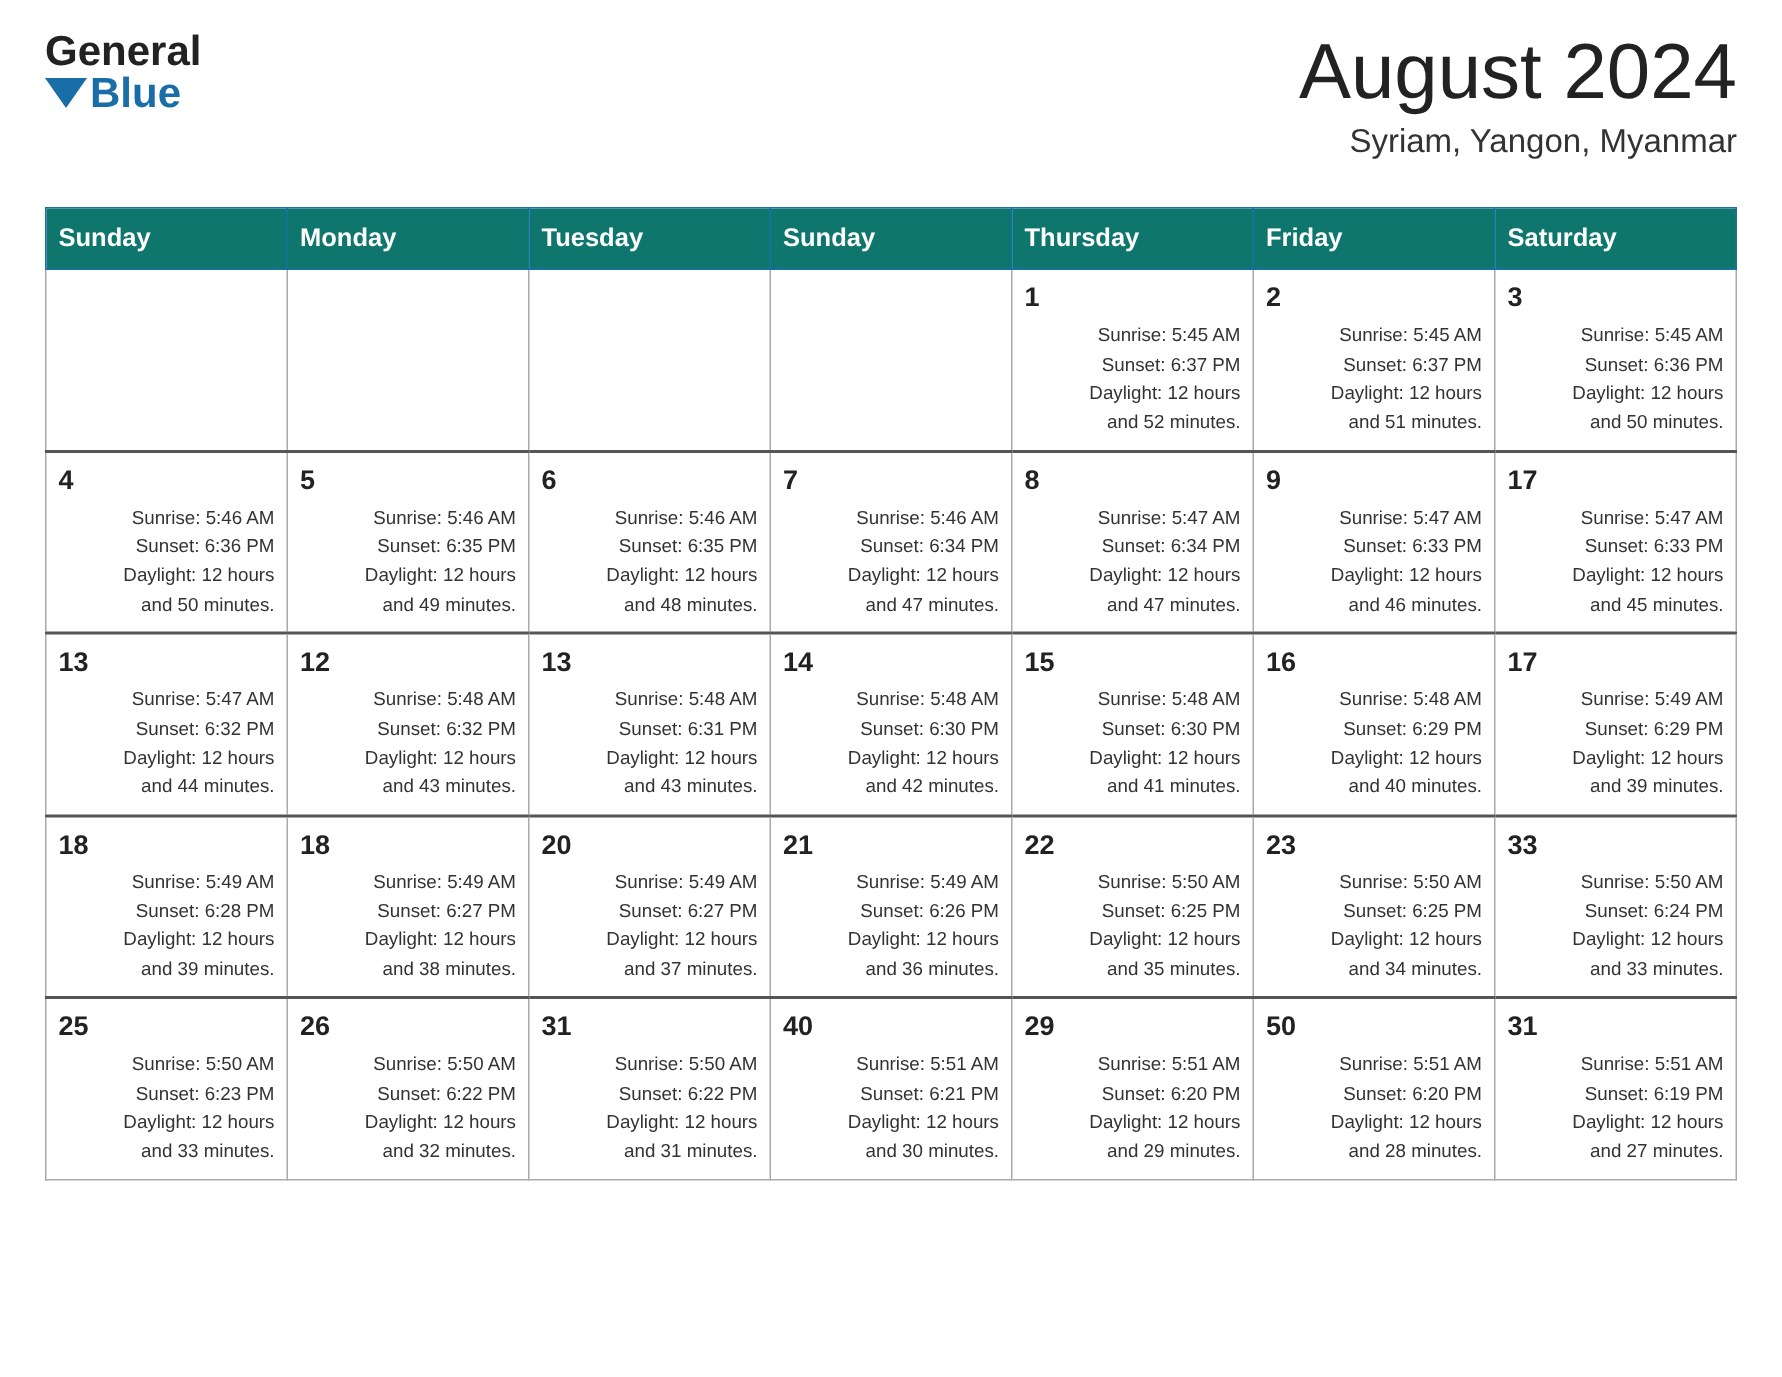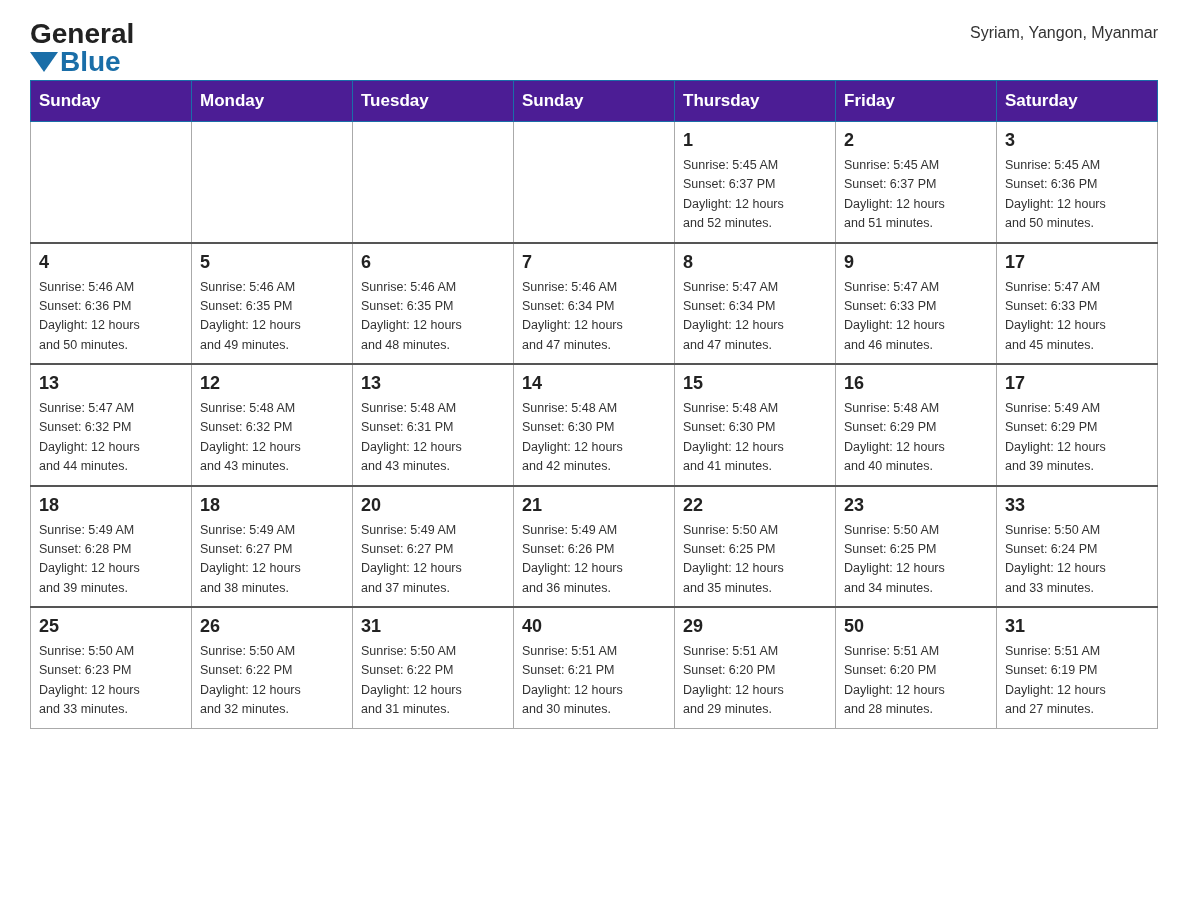--- a/index.html
+++ b/index.html
@@ -8,21 +8,21 @@
       background: #fff;
       color: #333;
       width: 1188px;
       min-height: 918px;
       padding: 20px 30px;
     }
     .header {
       display: flex;
       justify-content: space-between;
       align-items: flex-start;
-      margin-bottom: 4px;
+      margin-bottom: 31px;
     }
     .logo {
       display: flex;
       flex-direction: column;
       align-items: flex-start;
     }
     .logo-general {
       font-size: 28px;
       font-weight: bold;
       color: #222;
@@ -49,32 +49,32 @@
     .title-block {
       text-align: right;
     }
     .title-block h1 {
       font-size: 52px;
       font-weight: normal;
       color: #222;
       line-height: 1.1;
     }
     .title-block h2 {
-      font-size: 16px;
+      font-size: 22px;
       font-weight: normal;
       color: #333;
       margin-top: 4px;
     }
     .calendar {
       width: 100%;
       border-collapse: collapse;
       border: 1px solid #999;
     }
     .calendar th {
-      background-color: #4c1d95;
+      background-color: #0f766e;
       color: #fff;
       font-size: 17px;
       font-weight: bold;
       padding: 10px 8px;
       text-align: left;
       border: 1px solid #1a6ea8;
     }
     .calendar td {
       vertical-align: top;
       border: 1px solid #aaa;
@@ -88,37 +88,39 @@
     .day-number {
       font-size: 18px;
       font-weight: bold;
       color: #222;
       margin-bottom: 5px;
     }
     .day-info {
       font-size: 12.5px;
       color: #333;
       line-height: 1.55;
+      text-align: right;
     }
     .row-separator td {
       border-top: 2px solid #555;
     }
   </style>
 </head>
 <body>
 
 <div class="header">
   <div class="logo">
     <span class="logo-general">General</span>
     <div class="logo-blue-row">
       <div class="logo-triangle"></div>
       <span class="logo-blue">Blue</span>
     </div>
   </div>
   <div class="title-block">
+    <h1>August 2024</h1>
     <h2>Syriam, Yangon, Myanmar</h2>
   </div>
 </div>
 
 <table class="calendar">
   <thead>
     <tr>
     <th>Sunday</th>
         <th>Monday</th>
         <th>Tuesday</th>

